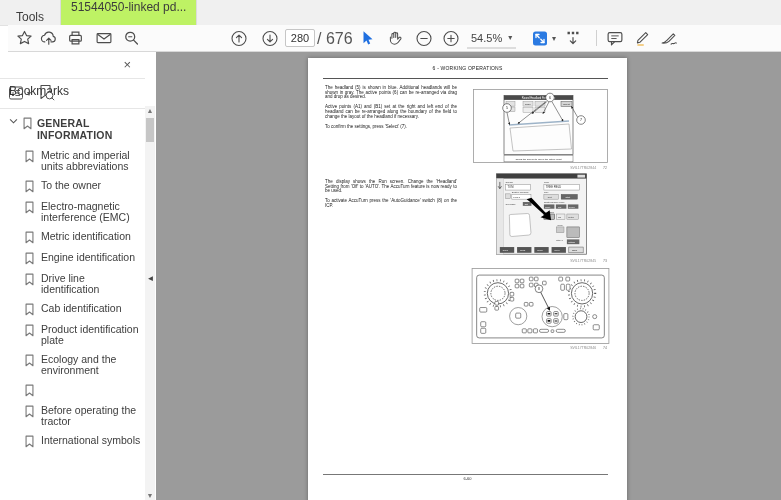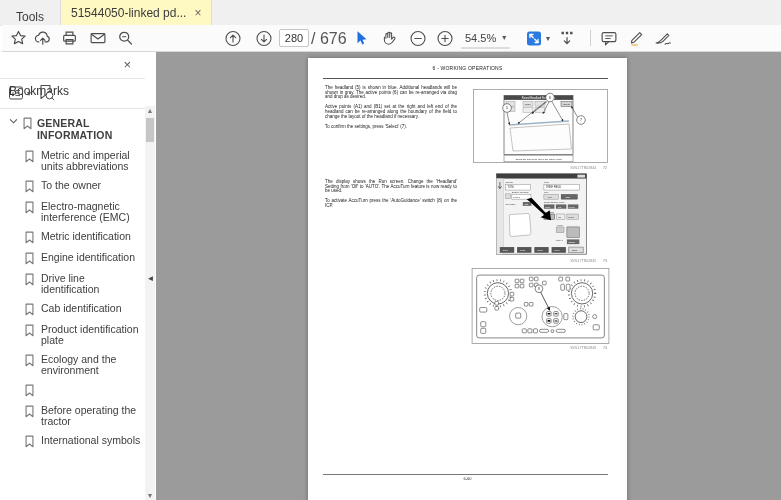--- a/index.html
+++ b/index.html
@@ -3,25 +3,25 @@
 <meta charset="utf-8">
 <style>
   html,body{margin:0;padding:0;}
   body{width:781px;height:500px;overflow:hidden;position:relative;
        font-family:"Liberation Sans","DejaVu Sans",sans-serif;background:#fff;
        -webkit-font-smoothing:antialiased;}
   
   .tabbar{position:absolute;left:0;top:0;right:0;height:25px;background:#f0f0f0;
           border-bottom:1px solid #e2e2e2;display:flex;align-items:stretch;}
   .tab{display:flex;align-items:center;font-size:12px;color:#3c3c3c;padding:17px 16px;}
-  .tab.active{background:#fef9c3;border-left:1px solid #dcdcdc;border-right:1px solid #dcdcdc;
-              padding:0 10px;gap:8px;}
+  .tab.active{background:#bef264;border-left:1px solid #dcdcdc;border-right:1px solid #dcdcdc;
+              padding:0 10px;gap:8px;flex-direction:column;}
   .tab-close{color:#666;font-size:12px;cursor:default;}
   
-  .toolbar{position:absolute;left:2px;top:25px;right:0;height:26px;background:#fbfbfb;
+  .toolbar{position:absolute;left:8px;top:25px;right:0;height:26px;background:#fbfbfb;
            border-bottom:1px solid #d8d8d8;}
   .ti{position:absolute;top:50%;transform:translateY(-50%);height:17px;display:flex;
       align-items:center;color:#4d4d4d;}
   #ti-star{left:8px}#ti-share{left:32px}#ti-print{left:59px}#ti-mail{left:87px}#ti-search{left:115px}
   #ti-pageup{left:222px}#ti-pagedown{left:253px}#ti-pagenum{left:277px}#ti-pagetotal{left:309px}
   #ti-select{left:351px}#ti-hand{left:379px}#ti-zoomout{left:407px}#ti-zoomin{left:434px}
   #ti-zoomval{left:459px}#ti-fit{left:523px}#ti-scrollmode{left:556px}#ti-sep{left:588px}
   #ti-comment{left:598px}#ti-highlight{left:626px}#ti-sign{left:652px}
   .pagenum-box{width:28px;height:16px;border:1px solid #c6c6c6;border-radius:2px;background:#fff;
                font-size:11px;color:#333;display:flex;align-items:center;justify-content:center;}

